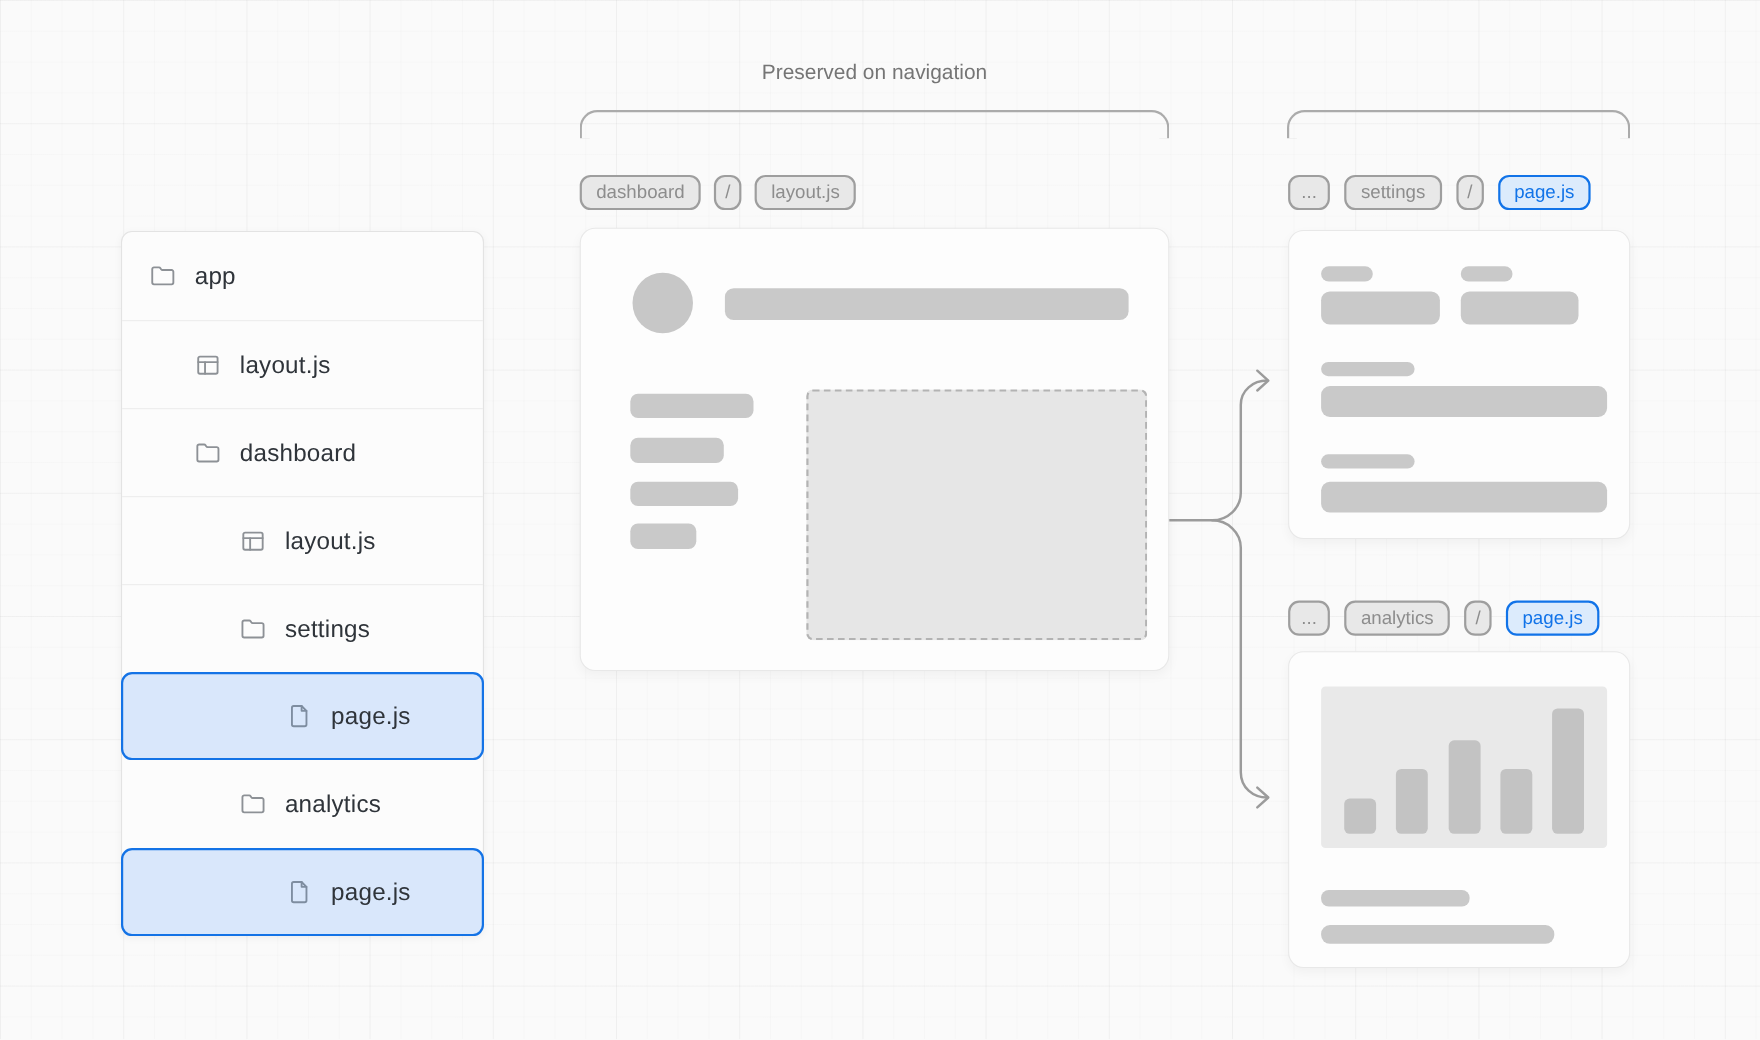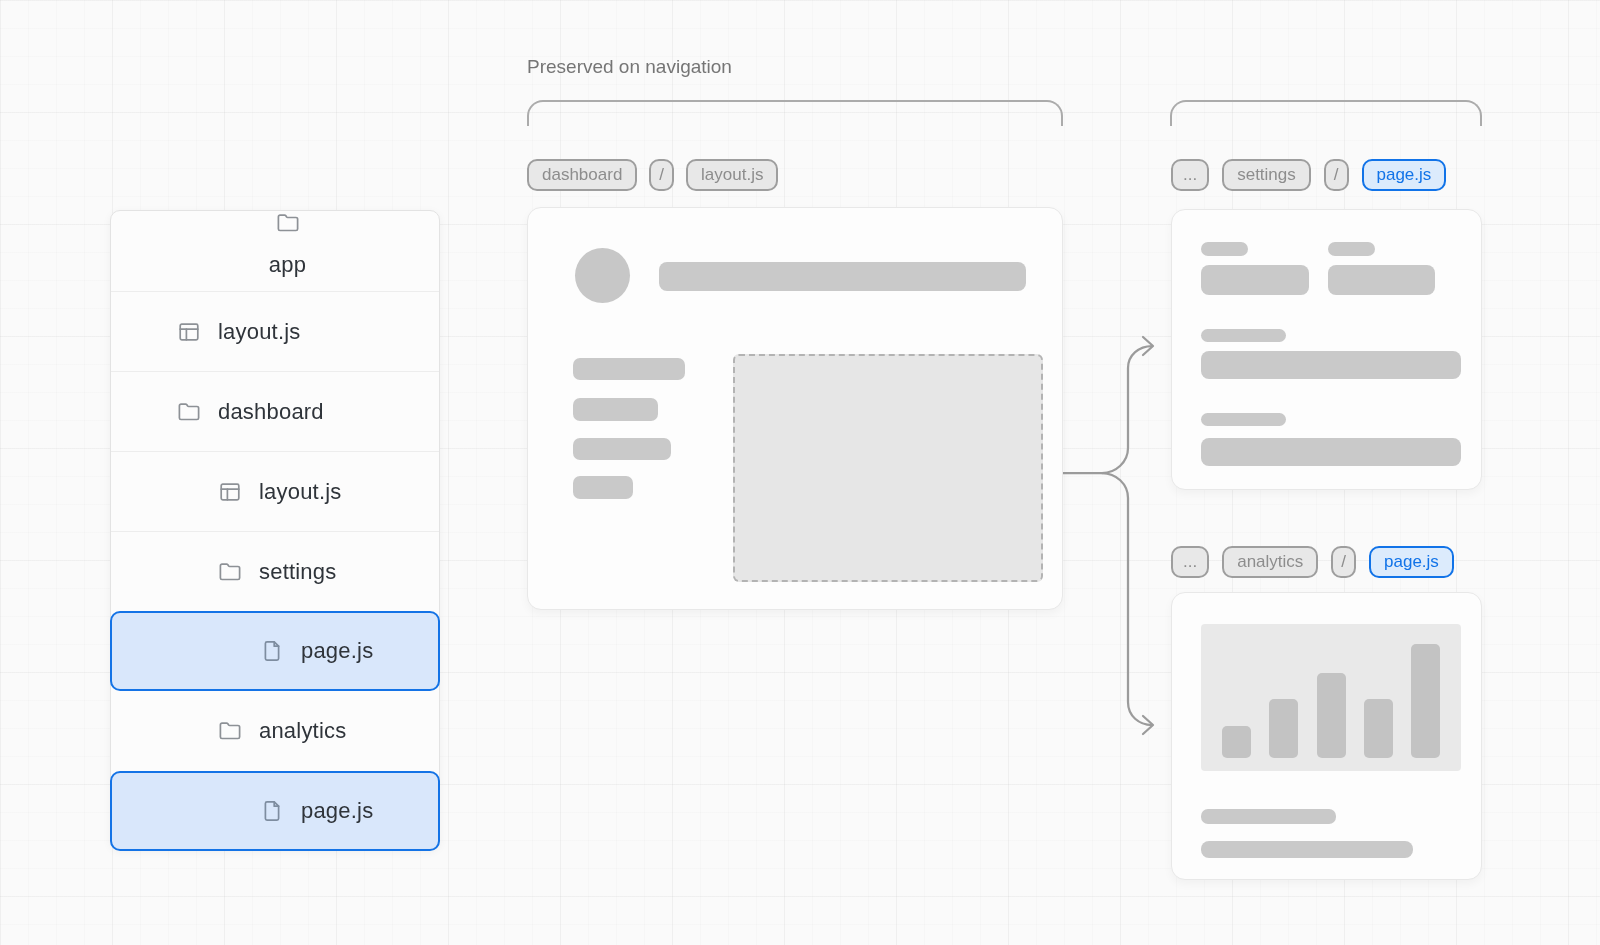--- a/index.html
+++ b/index.html
@@ -23,21 +23,21 @@
   .tree-row.hl{background:#d9e7fb;border:2px solid #1473e6;border-radius:10px;
     margin:0 -1px;width:calc(100% + 2px);}
   .tree-row.hl + .tree-row{border-top:none;}
   .t-icon{width:24px;height:24px;flex:0 0 24px;display:flex;align-items:center;justify-content:center;}
   .t-icon svg{width:24px;height:24px;stroke:#8d9196;stroke-width:1.7;fill:none;
     stroke-linecap:round;stroke-linejoin:round;}
   .tree-row.hl .t-icon svg{stroke:#7e8da0;}
   .t-label{font-size:22px;color:#2f343a;letter-spacing:.2px;}
 
   
-  .col-title{position:absolute;top:56px;text-align:left;font-size:19px;color:#757575;}
+  .col-title{position:absolute;top:56px;text-align:center;font-size:19px;color:#757575;}
   .bracket{position:absolute;top:100px;height:26px;box-sizing:border-box;
     border:2px solid #ababab;border-bottom:none;border-radius:16px 16px 0 0;}
 
   
   .badges{position:absolute;display:flex;align-items:center;}
   .badge{display:inline-block;box-sizing:border-box;padding:2px 13px;border-radius:10px;
     border:2px solid #9e9e9e;background:#e8e8e8;color:#8d8d8d;
     font-size:17px;font-weight:500;line-height:24px;white-space:nowrap;}
   .badge.slash{padding:2px 8px;}
   .badge.dots{padding:2px 10px;}
@@ -70,21 +70,21 @@
     <g fill="none" stroke="#9b9b9b" stroke-width="2.25" stroke-linecap="round" stroke-linejoin="round">
       <circle cx="833" cy="473" r="2.6" fill="#9b9b9b" stroke="none"></circle>
       <path d="M833 473 H1102 C1116 473 1128 462 1128 448 V368 C1128 355 1139 346 1152 346"></path>
       <path d="M1102 473 C1116 473 1128 484 1128 498 V702 C1128 716 1139 725 1152 725"></path>
       <polyline points="1143,337 1153,346 1143,355"></polyline>
       <polyline points="1143,716 1153,725 1143,734"></polyline>
     </g>
   </svg>
 
   <section class="tree">
-      <div class="tree-row" style="padding-left: 25px; flex-direction: column;">
+      <div class="tree-row" style="padding-left: 25px;">
     <span class="t-icon">
       <svg viewBox="0 0 24 24">
             <path d="M20 19.5a1.6 1.6 0 0 0 1.6-1.6V8.1a1.6 1.6 0 0 0-1.6-1.6h-8.2a1.6 1.6 0 0 1-1.35-.72l-.6-.96a1.6 1.6 0 0 0-1.35-.72H4a1.6 1.6 0 0 0-1.6 1.6v12.2A1.6 1.6 0 0 0 4 19.5Z"></path>
           </svg>
     </span>
 
     <span class="t-label">app</span>
   </div>
       <div class="tree-row" style="padding-left: 66px;">
 

